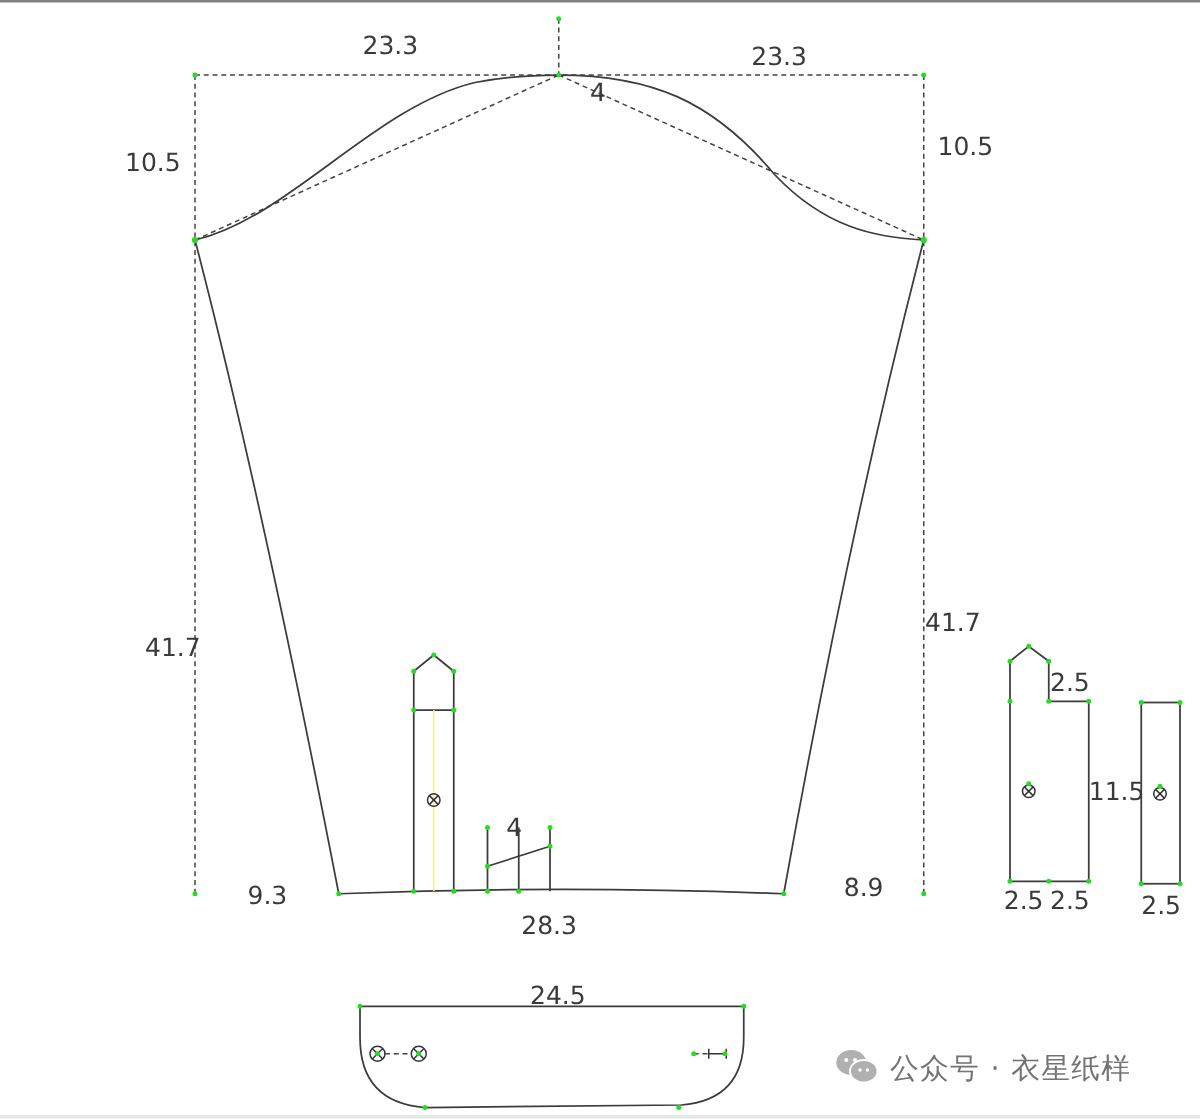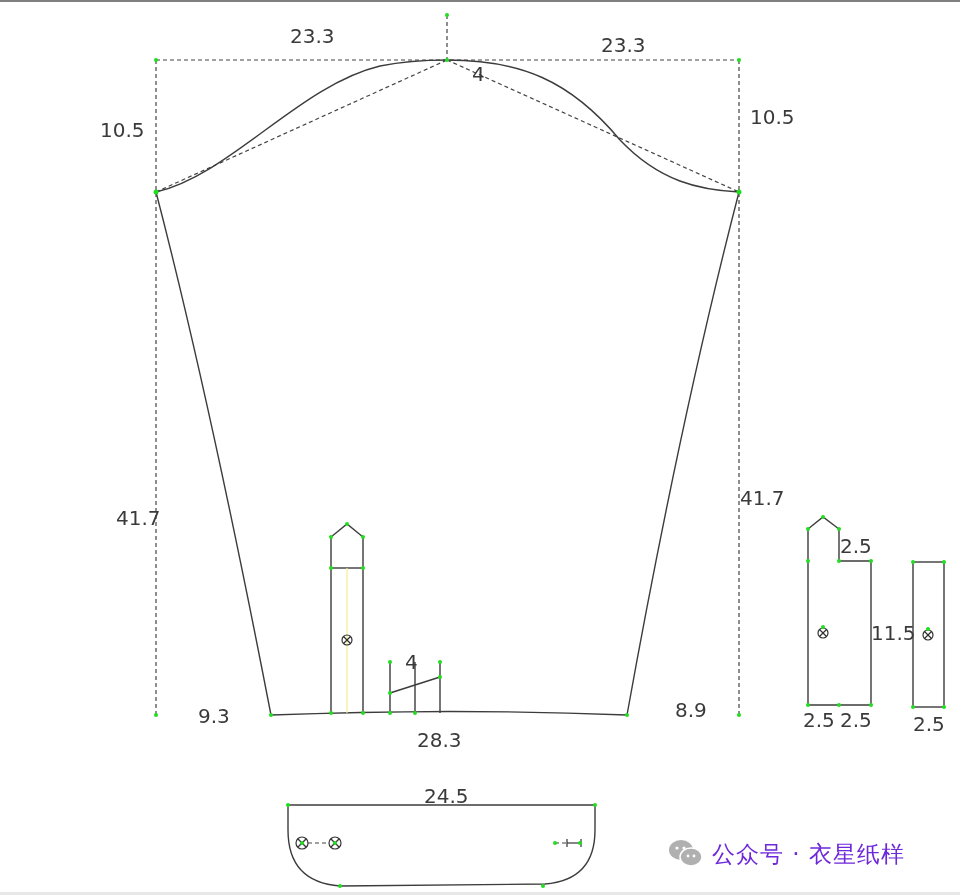--- a/index.html
+++ b/index.html
@@ -7,21 +7,21 @@
          font-family: "DejaVu Sans", "Liberation Sans", sans-serif; }
   .topbar { position: absolute; left: 0; top: 0; width: 960px; height: 2px; background: #808080; }
   .bottombar { position: absolute; left: 0; top: 892px; width: 960px; height: 3px; background: #e8e8e8; }
   svg.canvas { position: absolute; left: 0; top: 0; }
   .dim { font-size: 20px; fill: #3a3a3a; font-family: "DejaVu Sans", "Liberation Sans", sans-serif; }
   .outline { fill: none; stroke: #3c3c3c; stroke-width: 1.4; }
   .dash { fill: none; stroke: #444; stroke-width: 1.2; stroke-dasharray: 4 3; }
   .pt { fill: #22dd22; }
   .mk { fill: none; stroke: #333; stroke-width: 1.2; }
   .watermark { position: absolute; left: 668px; top: 838px; display: flex; align-items: center;
-               color: #6d28d9; font-size: 23px; font-family: "DejaVu Sans", sans-serif; letter-spacing: 1px; }
+               color: #737373; font-size: 23px; font-family: "DejaVu Sans", sans-serif; letter-spacing: 1px; }
   .wm-icon { width: 36px; height: 32px; margin-right: 8px; }
 </style>
 </head>
 <body>
 
 <div class="topbar"></div>
 
 <svg class="canvas" width="960" height="895" viewBox="0 0 960 895">
 
   <g>

